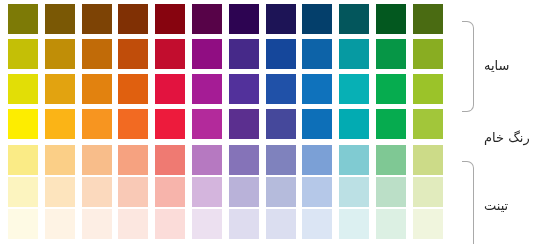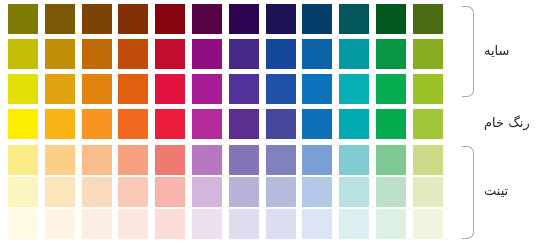--- a/index.html
+++ b/index.html
@@ -34,21 +34,21 @@
   }
   .swatch {
     position: absolute;
     width: 30px;
     height: 30px;
     top: 0;
   }
   .labels-area {
     position: absolute;
     left: 462px;
-    top: 1px;
+    top: 16px;
     width: 76px;
     height: 193px;
   }
   .group-label {
     position: absolute;
     left: 22px;
     width: 60px;
     text-align: left;
     font-size: 13px;
     color: #262626;

